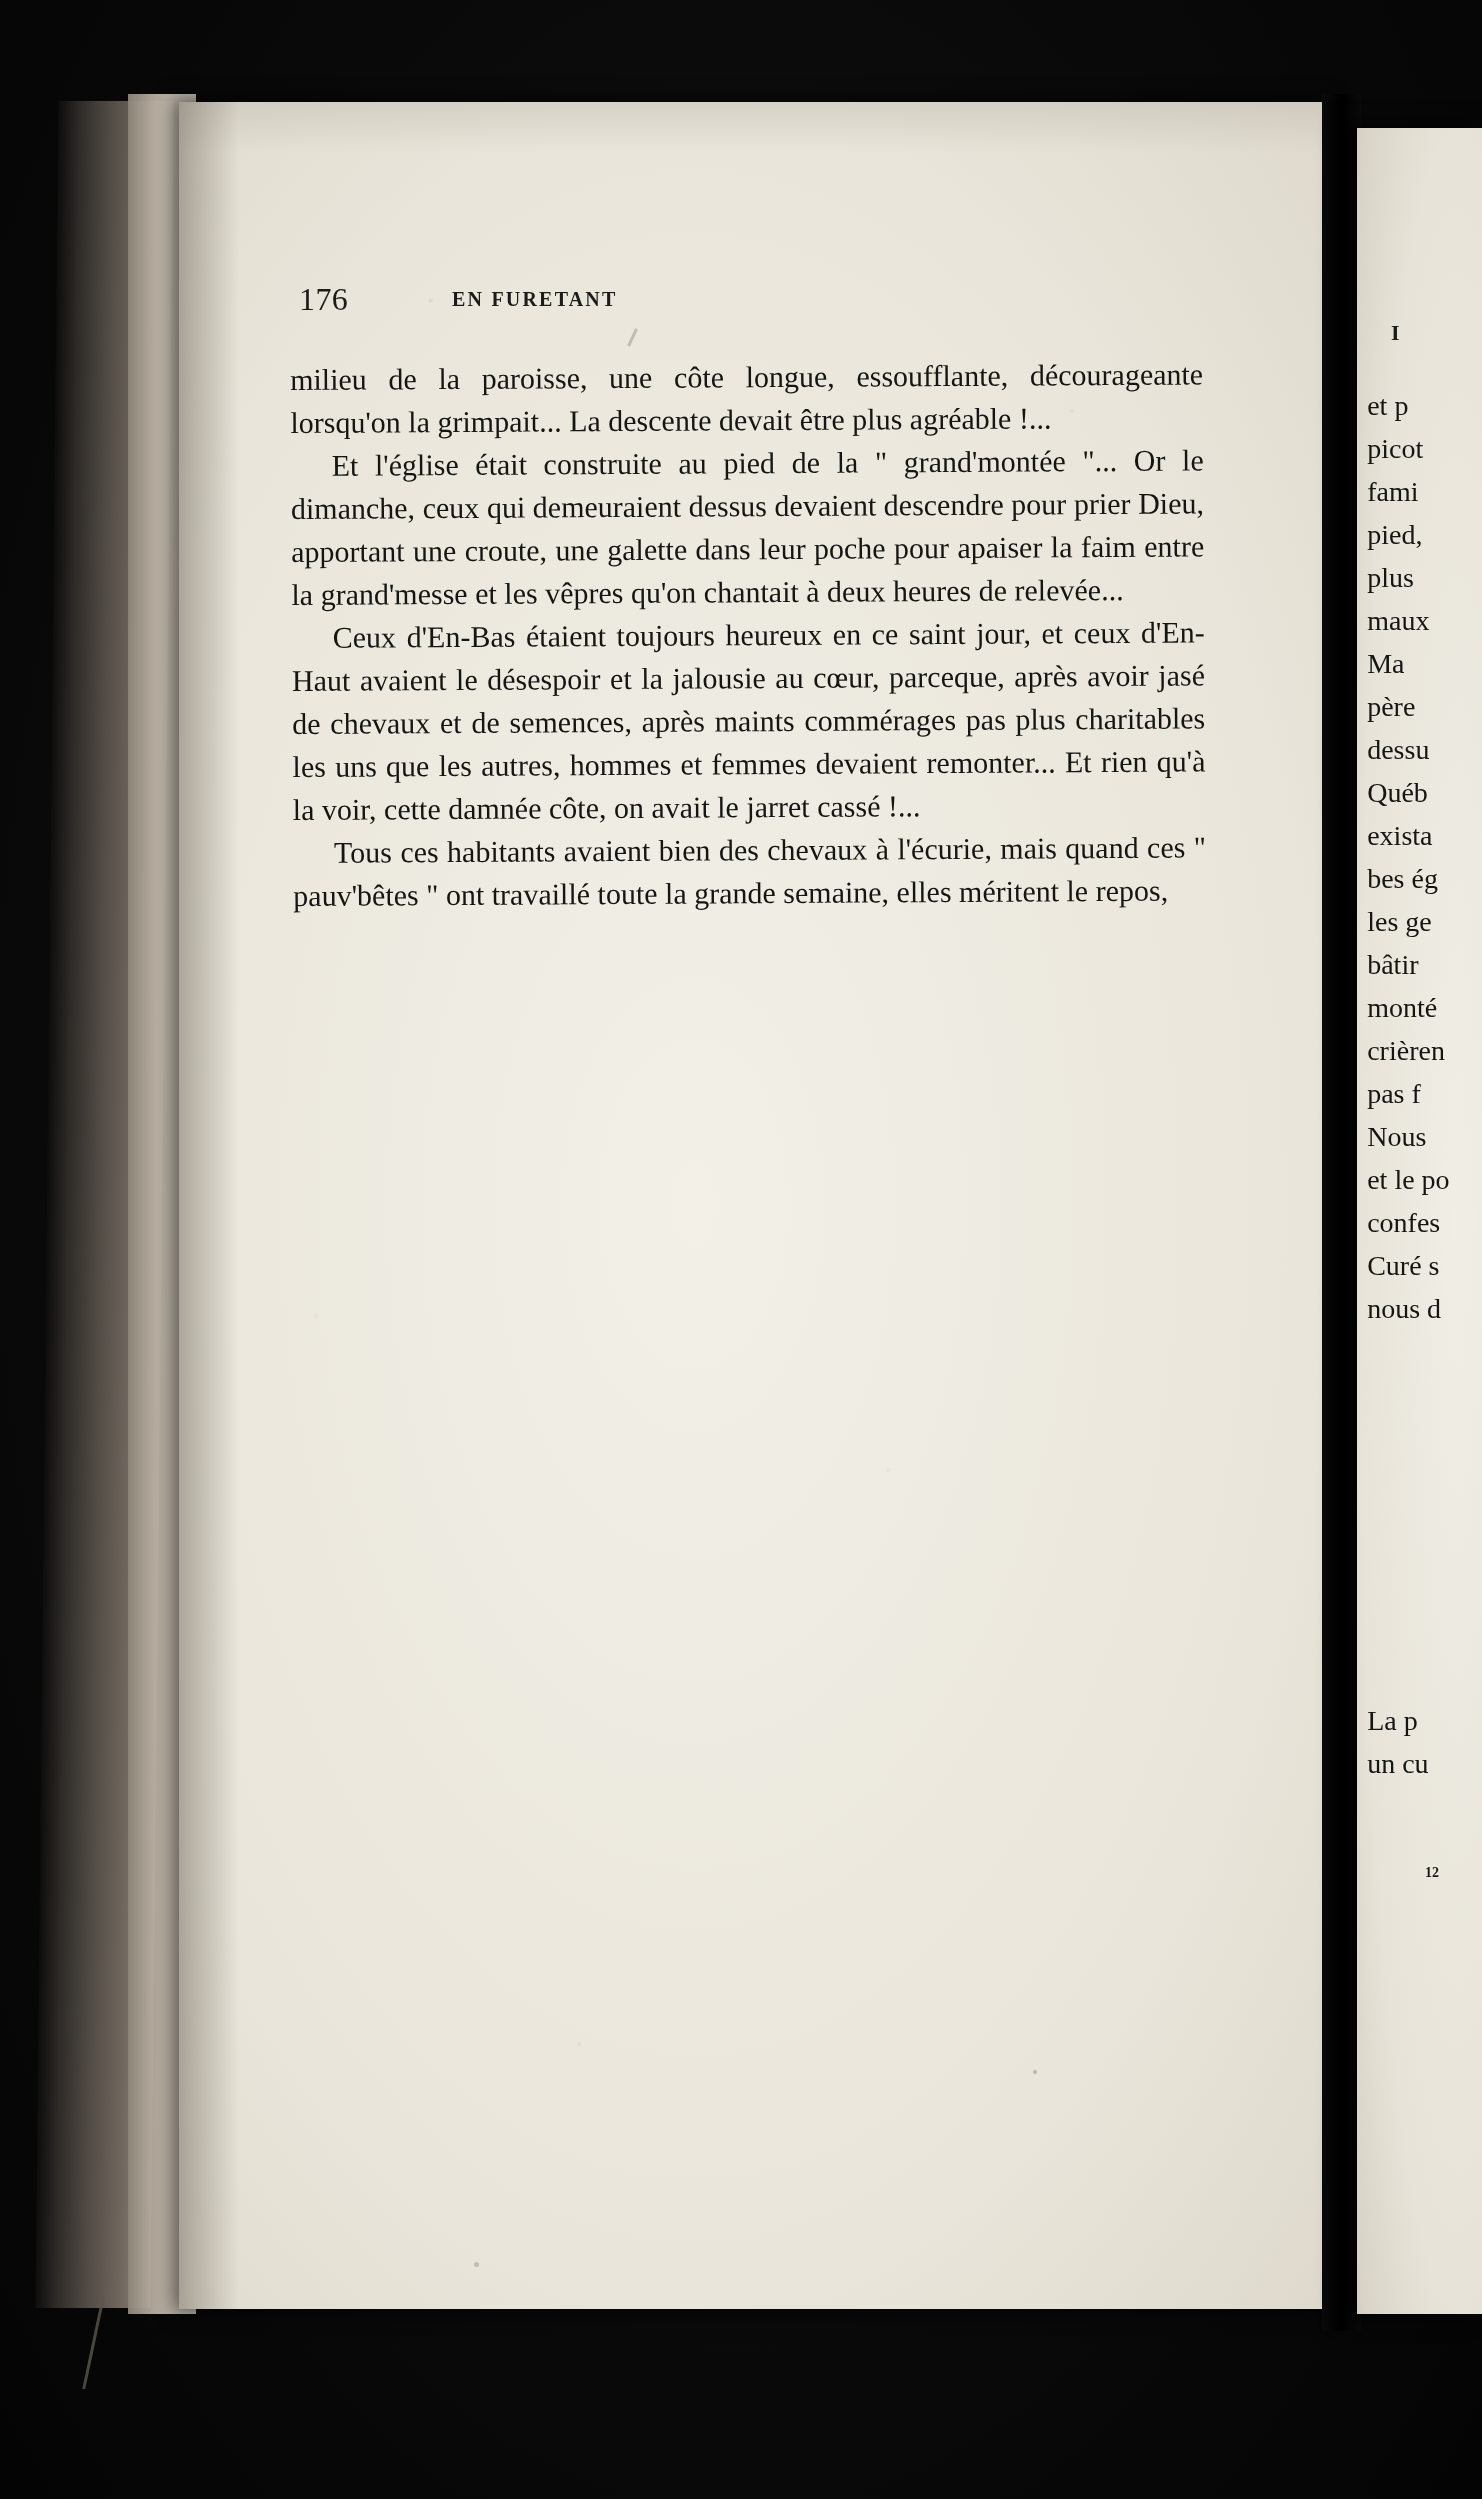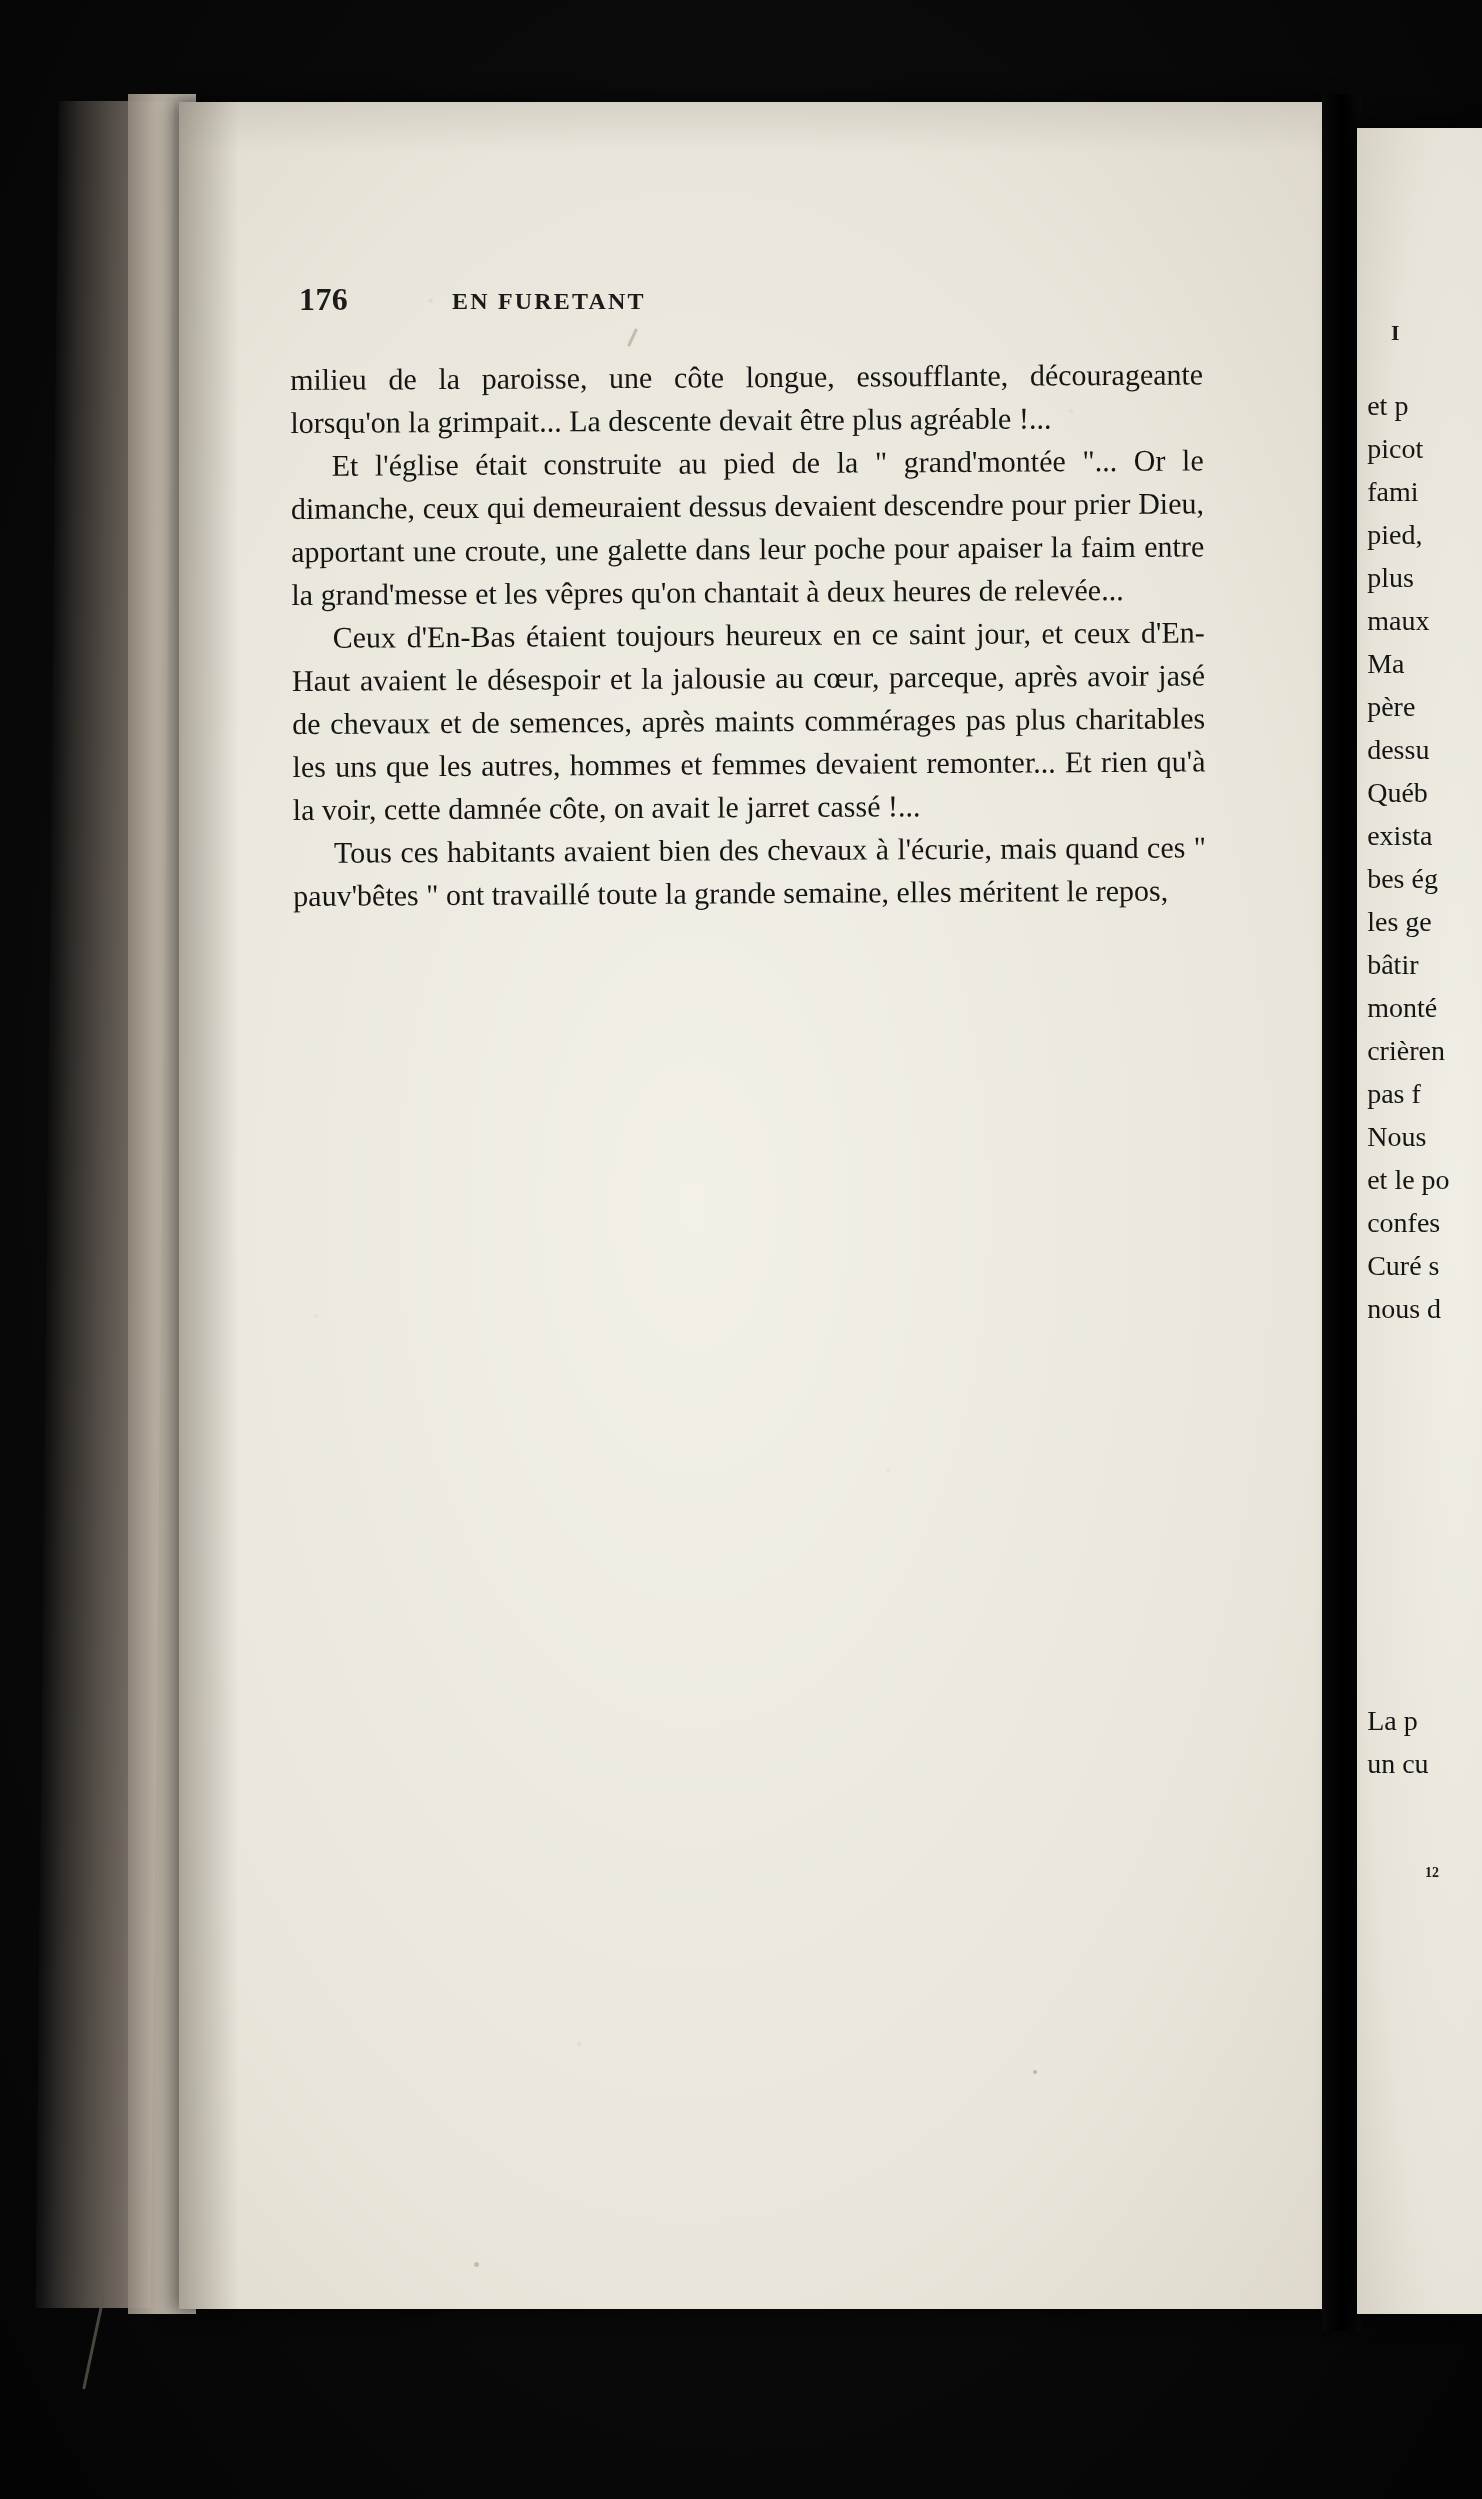--- a/index.html
+++ b/index.html
@@ -80,27 +80,26 @@
     height: 38px;
   }
   .folio {
     position: absolute;
     left: 120px;
     top: 0;
     font-size: 32px;
     letter-spacing: 0.4px;
     color: #1b1b19;
     font-family: "Liberation Serif", serif;
-    font-weight: bold;
   }
   .head-title {
     position: absolute;
     left: 273px;
     top: 6.8px;
-    font-size: 24px;
+    font-size: 20px;
     letter-spacing: 2.2px;
     font-weight: bold;
     color: #1b1b19;
   }
 
   
   .col {
     position: absolute;
     left: 111px;
     top: 256px;

